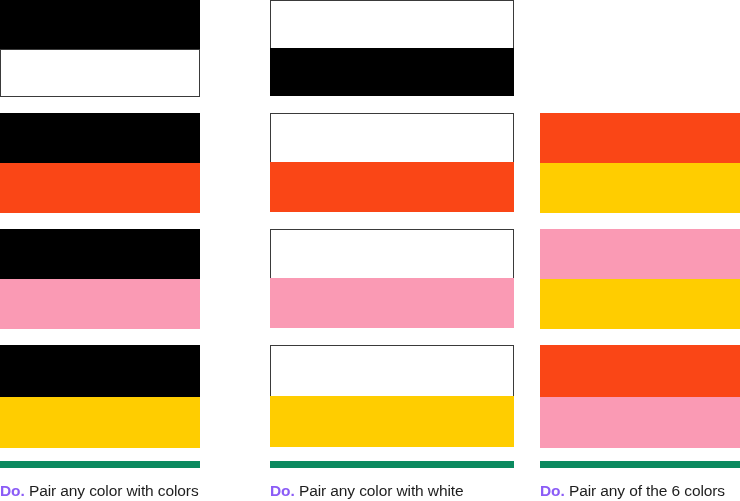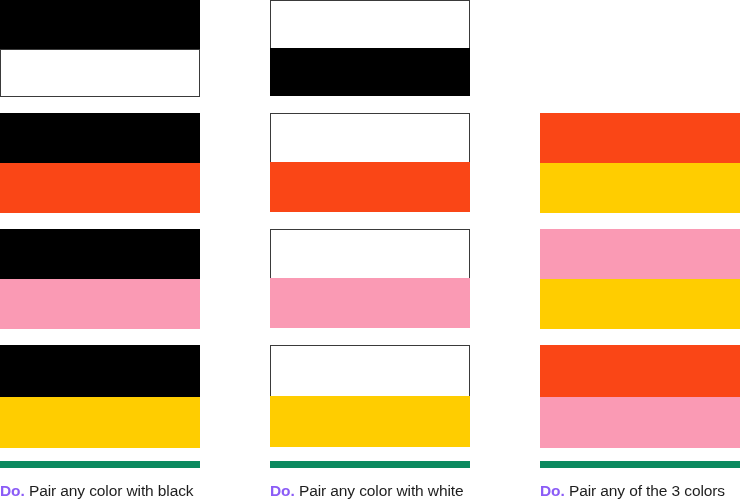--- a/index.html
+++ b/index.html
@@ -21,21 +21,21 @@
     height: 501px;
   }
 
   
   .column {
     position: absolute;
     top: 0;
     height: 501px;
   }
   .col-1 { left: 0px;   width: 200px; }
-  .col-2 { left: 270px; width: 200px; }
+  .col-2 { left: 270px; width: 200px; padding-left: 44px; }
   .col-3 { left: 540px; width: 200px; }
 
   
   .pair {
     position: absolute;
     left: 0;
     width: 100%;
     box-sizing: border-box;
   }
   .pair.row-1 { top: 0px;   height: 97px;  }
@@ -121,21 +121,21 @@
 
     <div class="pair row-4">
       <span class="swatch is-black"></span>
       <span class="swatch is-yellow"></span>
     </div>
 
     <div class="caption-group">
       <div class="rule"></div>
       <div class="caption">
         <span class="lead">Do.</span>
-        <span class="body">Pair any color with black</span>
+        <span class="body">Pair any color with colors</span>
       </div>
     </div>
   </div>
 
   <div class="column col-2">
 
     <div class="pair row-1">
       <span class="swatch is-white"></span>
       <span class="swatch is-black"></span>
     </div>
@@ -178,18 +178,18 @@
 
     <div class="pair row-4">
       <span class="swatch is-orange"></span>
       <span class="swatch is-pink"></span>
     </div>
 
     <div class="caption-group">
       <div class="rule"></div>
       <div class="caption">
         <span class="lead">Do.</span>
-        <span class="body">Pair any of the 3 colors</span>
+        <span class="body">Pair any of the 6 colors</span>
       </div>
     </div>
   </div>
 
 </div>
 
 </body></html>

